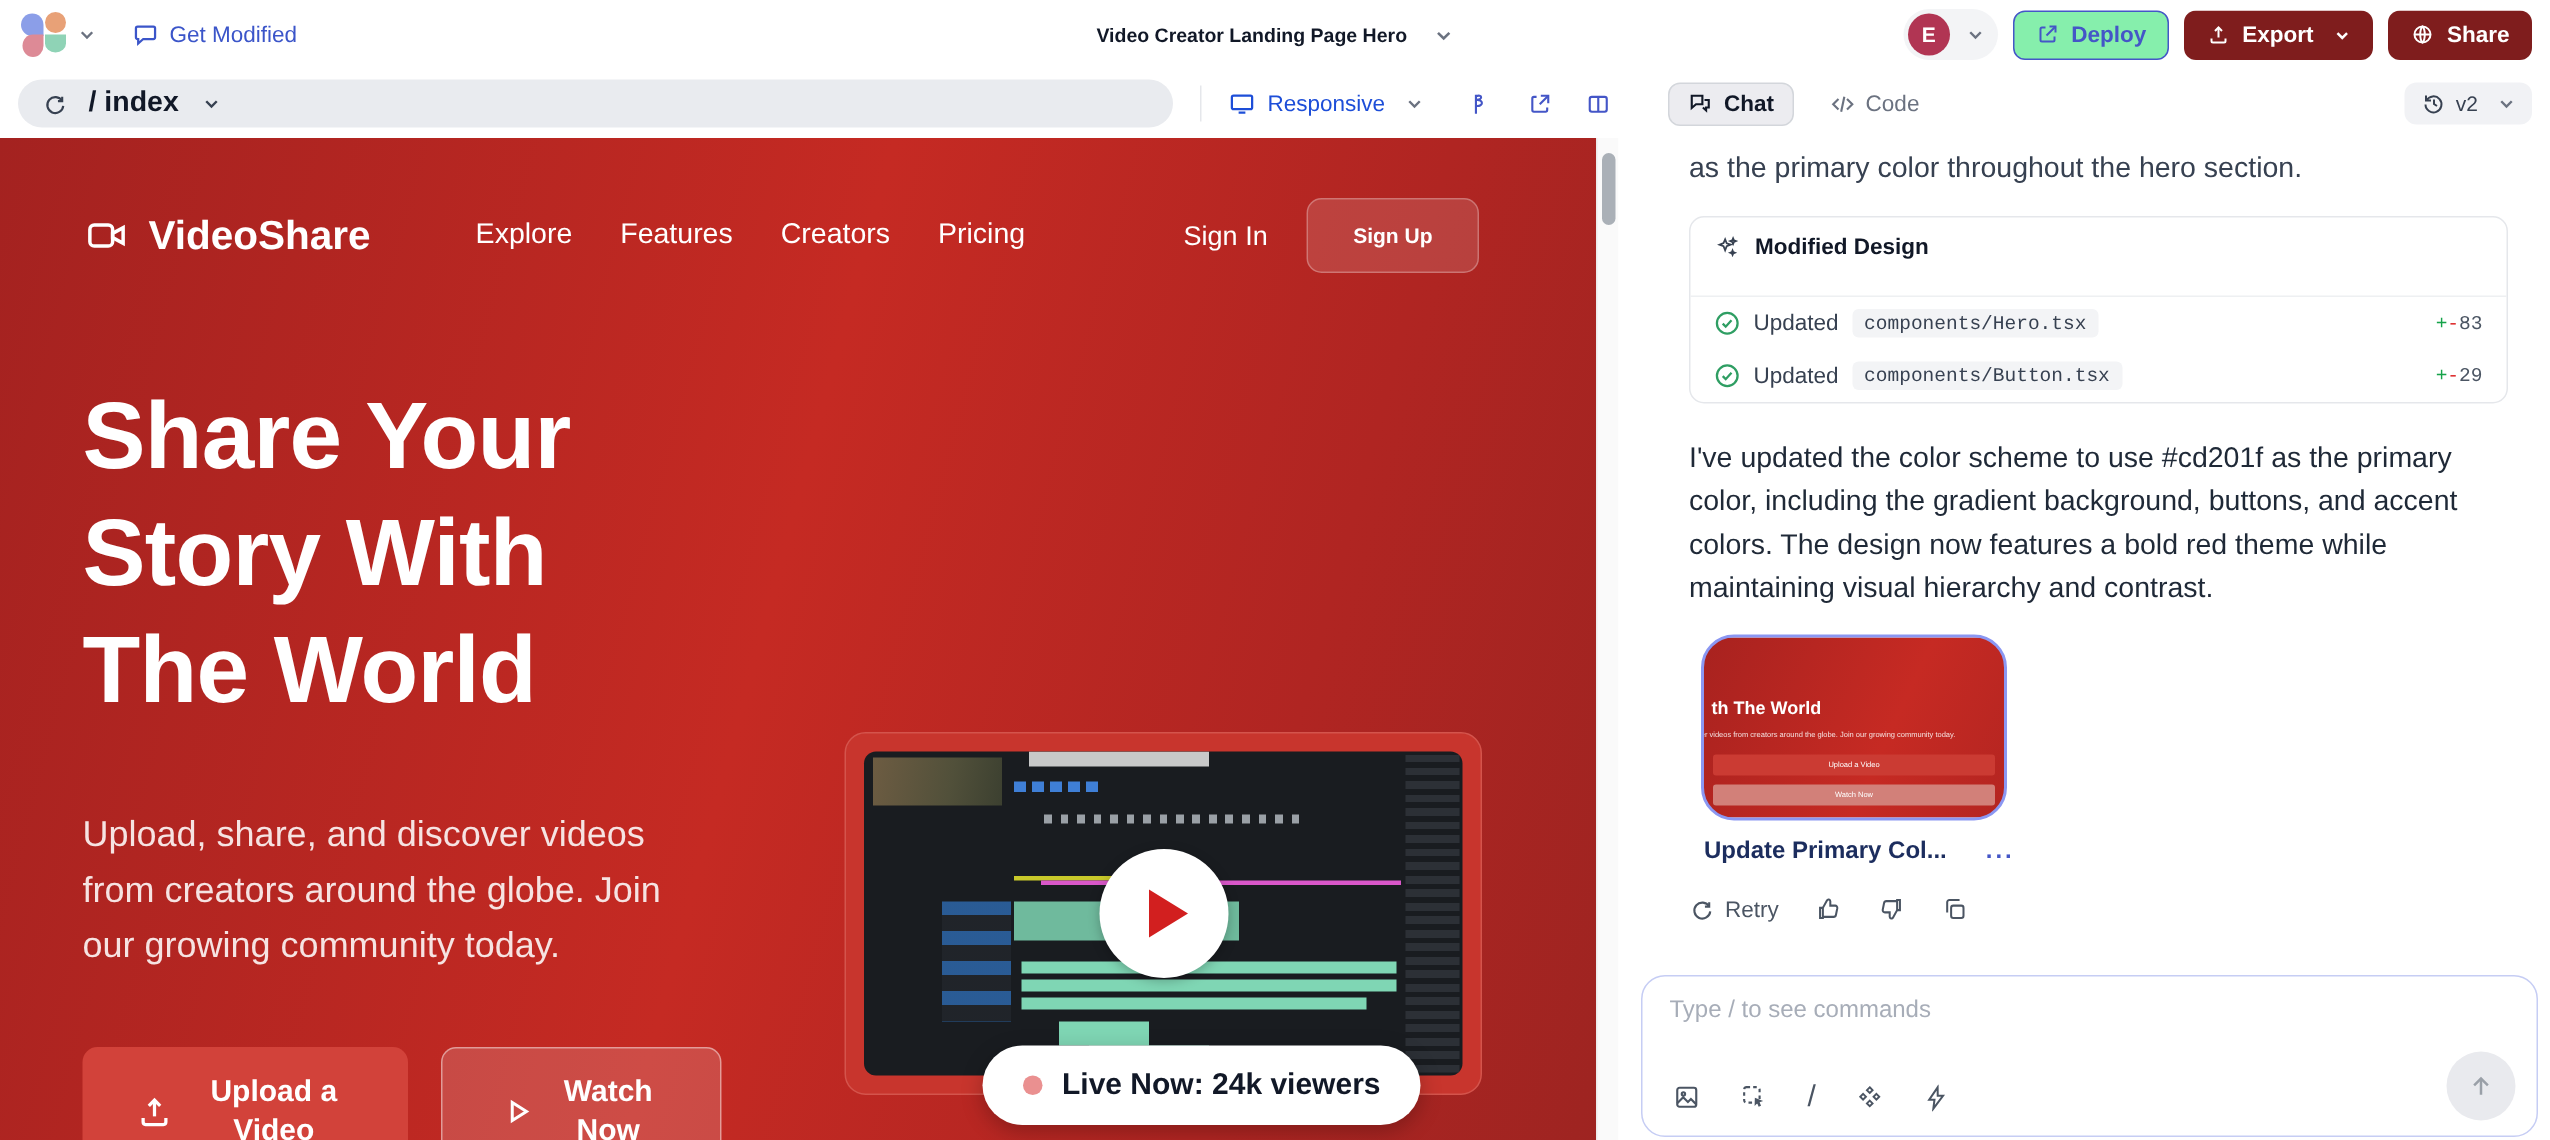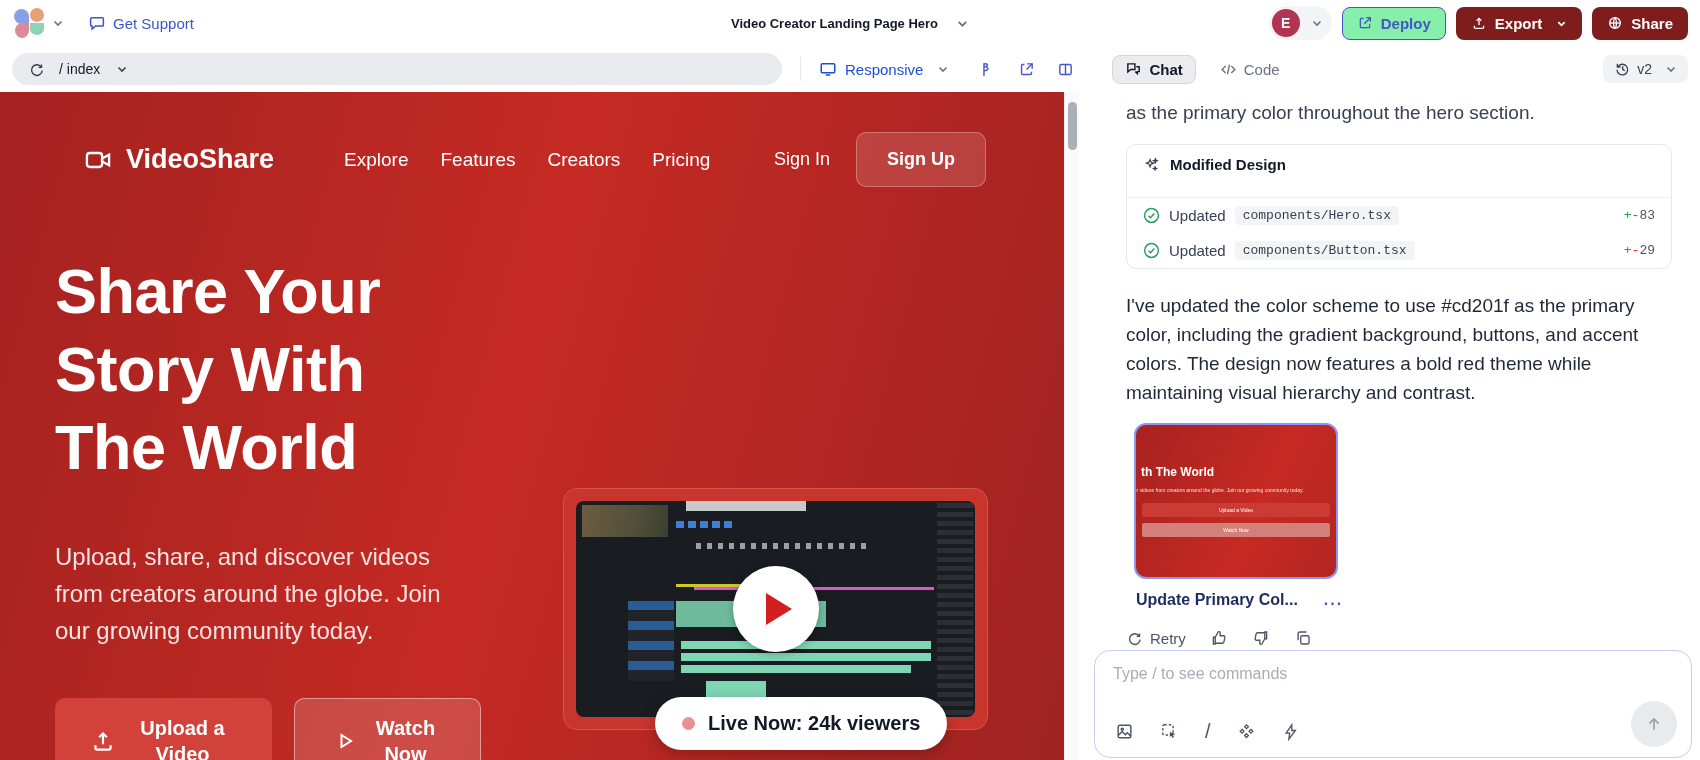--- a/index.html
+++ b/index.html
@@ -20,45 +20,45 @@
   .center-title { position:absolute; left:50%; transform:translateX(-50%); display:flex; align-items:center; gap:12px; font-size:13px; font-weight:700; color:#111827; }
   .header-right { margin-left:auto; display:flex; align-items:center; gap:10px; }
   .avatar-pill { display:flex; align-items:center; gap:5px; background:#f3f4f6; border-radius:999px; padding:3px 9px 3px 3px; cursor:pointer; }
   .avatar { width:28px; height:28px; border-radius:50%; background:#b13553; color:#fff; font-weight:700; font-size:14px; display:flex; align-items:center; justify-content:center; }
   .btn { display:flex; align-items:center; gap:8px; border-radius:8px; padding:7px 14px; font-size:15px; font-weight:600; cursor:pointer; border:1px solid transparent; }
   .btn-outline { background:#86efac; border-color:#4456c7; color:#4456c7; }
   .btn-solid { background:#7f1d1d; color:#fff; }
 
   
   .toolbar { height:46px; display:flex; align-items:center; padding:0 12px; background:#fff; }
-  .url-bar { width:770px; height:32px; background:#e9ebef; border-radius:16px; display:flex; align-items:center; gap:14px; padding:0 16px; font-size:14px; color:#111827; font-weight:400; flex:none; cursor:text; }
+  .url-bar { width:770px; height:32px; background:#e9ebef; border-radius:16px; display:flex; align-items:center; gap:14px; padding:0 16px; font-size:19px; color:#111827; font-weight:700; flex:none; cursor:text; }
   .url-bar .chev { margin-left:2px; }
   .v-divider { width:1px; height:24px; background:#e5e7eb; margin:0 18px; }
   .responsive { display:flex; align-items:center; gap:8px; color:#1d4ed8; font-size:15px; font-weight:500; cursor:pointer; }
   .tool-icons { display:flex; align-items:center; gap:22px; margin-left:30px; color:#4456c7; }
   .tool-icons > span { cursor:pointer; }
   .chat-tab { display:flex; align-items:center; gap:7px; background:#ececf0; border:1px solid #d3d6db; border-radius:8px; padding:5px 12px; font-size:15px; font-weight:700; color:#111827; margin-left:38px; cursor:pointer; }
   .code-tab { display:flex; align-items:center; gap:7px; color:#6b7280; font-size:15px; margin-left:24px; cursor:pointer; }
   .version-pill { margin-left:auto; display:flex; align-items:center; gap:7px; background:#f1f2f5; border-radius:8px; padding:6px 11px; font-size:14px; color:#374151; cursor:pointer; }
 
   
   .main { display:flex; height:668px; }
   .preview { width:1064px; position:relative; overflow:hidden; flex:none;
              background:linear-gradient(105deg,#a42220 0%, #c52a23 48%, #b02522 78%, #9e2421 100%); }
   .scrollbar { width:15px; background:#fafafa; border-left:1px solid #ececec; position:relative; flex:none; }
   .scroll-thumb { position:absolute; left:3px; top:10px; width:9px; height:48px; background:#aab0b7; border-radius:5px; }
 
   
-  .p-nav { display:flex; align-items:center; padding:40px 78px 0 82px; }
+  .p-nav { display:flex; align-items:center; padding:40px 78px 0 55px; }
   .brand { display:flex; align-items:center; gap:12px; color:#fff; font-size:27px; font-weight:800; }
   .p-links { display:flex; gap:32px; margin-left:70px; }
   .p-links span { color:#fff; font-size:19px; cursor:pointer; }
   .p-auth { margin-left:auto; display:flex; align-items:center; gap:26px; }
   .signin { color:#fff; font-size:18px; cursor:pointer; }
-  .signup { background:rgba(255,255,255,0.13); border:1px solid rgba(255,255,255,0.28); color:#fff; font-size:18px; font-weight:700; border-radius:10px; padding:16px 30px; cursor:pointer; }
+  .signup { background:rgba(255,255,255,0.13); border:1px solid rgba(255,255,255,0.28); color:#fff; font-size:14px; font-weight:700; border-radius:10px; padding:16px 30px; cursor:pointer; }
 
   .hero-h1 { position:absolute; left:55px; top:160px; color:#fff; font-size:63px; line-height:78px; font-weight:800; letter-spacing:-0.5px; }
   .hero-p  { position:absolute; left:55px; top:446px; color:#f6e3e2; font-size:24px; line-height:37px; width:420px; }
   .hero-btns { position:absolute; left:55px; top:606px; display:flex; gap:22px; }
   .btn-upload { width:217px; height:86px; background:#d2423a; border-radius:10px; color:#fff; font-size:20px; font-weight:700;
                 display:flex; align-items:center; justify-content:center; gap:12px; text-align:center; cursor:pointer; }
   .btn-upload .lbl, .btn-watch .lbl { width:110px; line-height:26px; }
   .btn-watch { width:187px; height:86px; background:rgba(255,255,255,0.16); border:1px solid rgba(255,255,255,0.45); border-radius:10px; color:#fff;
                font-size:20px; font-weight:700; display:flex; align-items:center; justify-content:center; gap:12px; text-align:center; cursor:pointer; }
   .btn-watch .lbl { width:74px; }
@@ -92,21 +92,21 @@
   .chatpanel { flex:1; position:relative; background:#fff; padding:8px 28px 0 47px; }
   .prev-line { font-size:19px; color:#374151; margin-top:2px; }
   .modcard { margin-top:20px; border:1px solid #e5e7eb; border-radius:10px; background:#fff; }
   .modcard-header { display:flex; align-items:center; gap:10px; padding:11px 16px 24px; font-size:15px; font-weight:700; color:#111827; border-bottom:1px solid #eef0f2; }
   .modrow { display:flex; align-items:center; gap:9px; padding:8px 16px; font-size:15px; color:#374151; }
   .chip { font-family:"Liberation Mono", monospace; font-size:13px; background:#f3f4f6; border-radius:4px; padding:2px 8px; color:#374151; }
   .diff { margin-left:auto; font-family:"Liberation Mono", monospace; font-size:13px; display:flex; }
   .diff .plus { color:#16a34a; } .diff .minus { color:#dc2626; } .diff .count { color:#4b5563; }
   .message { margin-top:22px; font-size:19px; line-height:29px; color:#1f2937; max-width:548px; }
 
-  .thumb { margin:16px 0 0 8px; width:204px; height:156px; border:2px solid #8b97f2; border-radius:12px; overflow:hidden; position:relative;
+  .thumb { margin:16px 0 0 8px; width:204px; height:124px; border:2px solid #8b97f2; border-radius:22px; overflow:hidden; position:relative;
            background:linear-gradient(115deg,#a8221f,#c62a23 60%,#b42521); cursor:pointer; }
   .thumb-heading { position:absolute; left:5px; top:40px; color:#fff; font-weight:800; font-size:12px; white-space:nowrap; }
   .thumb-desc { position:absolute; left:-60px; top:62px; color:rgba(255,255,255,.85); font-size:5px; white-space:nowrap; }
   .thumb-bar1 { position:absolute; left:6px; right:6px; top:78px; height:14px; background:#cb3b33; border-radius:2px;
                 color:#fff; font-size:5px; display:flex; align-items:center; justify-content:center; }
   .thumb-bar2 { position:absolute; left:6px; right:6px; top:98px; height:14px; background:#d28079; border-radius:2px;
                 color:#fff; font-size:5px; display:flex; align-items:center; justify-content:center; }
   .thumb-caption-row { display:flex; align-items:center; gap:26px; margin-top:12px; margin-left:10px; }
   .thumb-caption { font-size:16px; font-weight:700; color:#1c2d5e; }
   .thumb-menu { color:#4456c7; font-weight:800; font-size:16px; letter-spacing:2px; cursor:pointer; }
@@ -137,21 +137,21 @@
     <svg width="12" height="12" viewBox="0 0 12 12" fill="none" stroke="currentColor" stroke-width="1.6">
         <path d="M2.5 4.5L6 8l3.5-3.5"></path>
       </svg>
   </span>
   <div class="get-support">
     <span>
       <svg width="18" height="18" viewBox="0 0 24 24" fill="none" stroke="currentColor" stroke-width="2">
           <path d="M5 5h14a1.5 1.5 0 0 1 1.5 1.5v8A1.5 1.5 0 0 1 19 16h-9l-4.5 4v-4H5a1.5 1.5 0 0 1-1.5-1.5v-8A1.5 1.5 0 0 1 5 5z"></path>
         </svg>
     </span>
-    <span>Get Support</span>
+    <span>Get Modified</span>
   </div>
 
   <div class="center-title">
     <span>Video Creator Landing Page Hero</span>
     <span class="chev">
       <svg width="13" height="13" viewBox="0 0 12 12" fill="none" stroke="currentColor" stroke-width="1.6">
           <path d="M2.5 4.5L6 8l3.5-3.5"></path>
         </svg>
     </span>
   </div>

